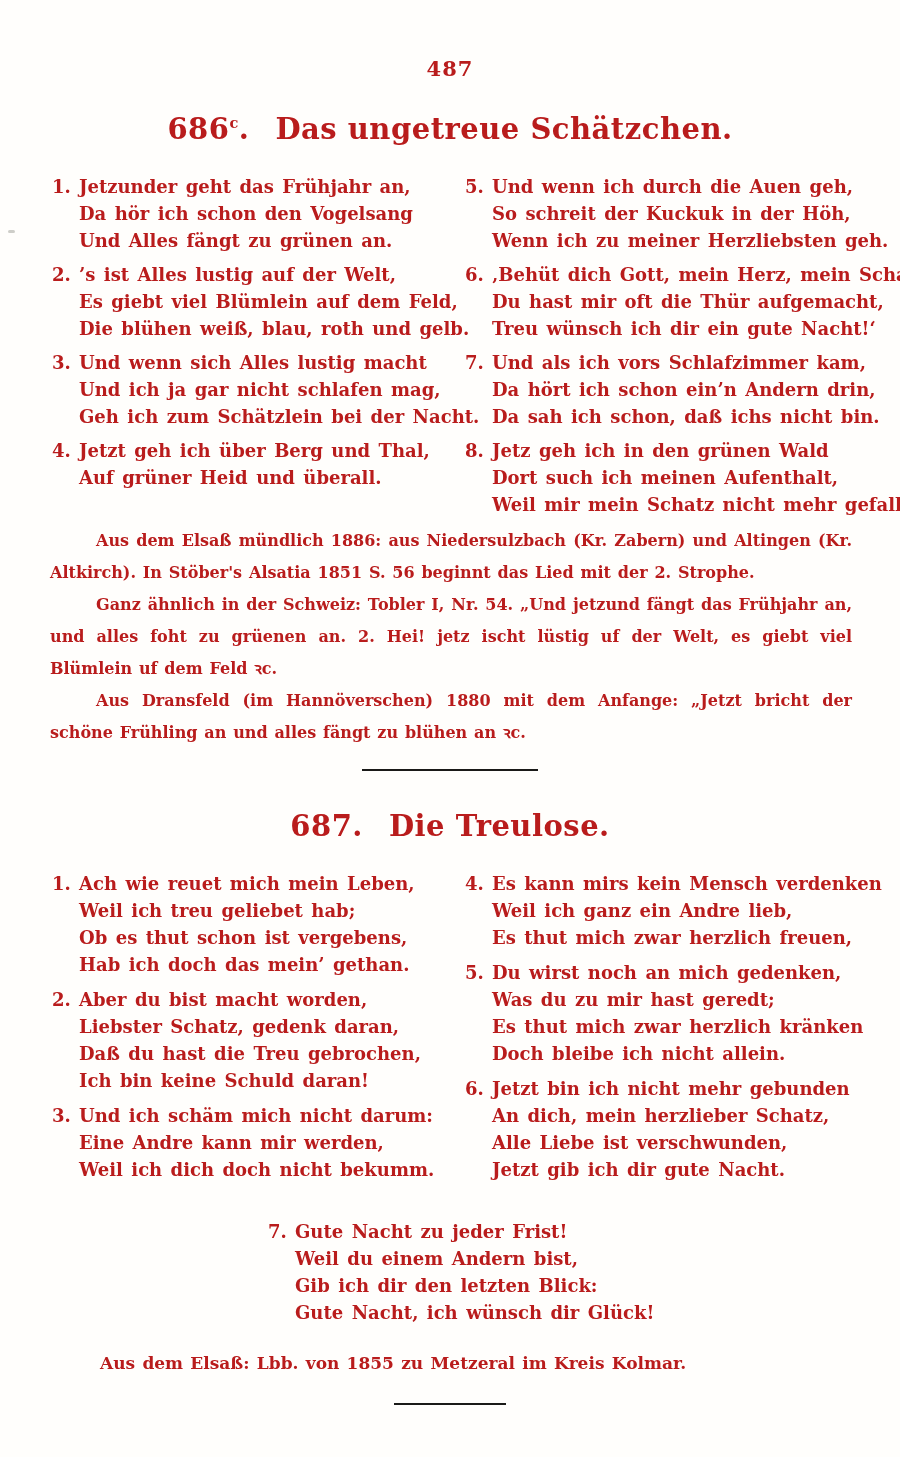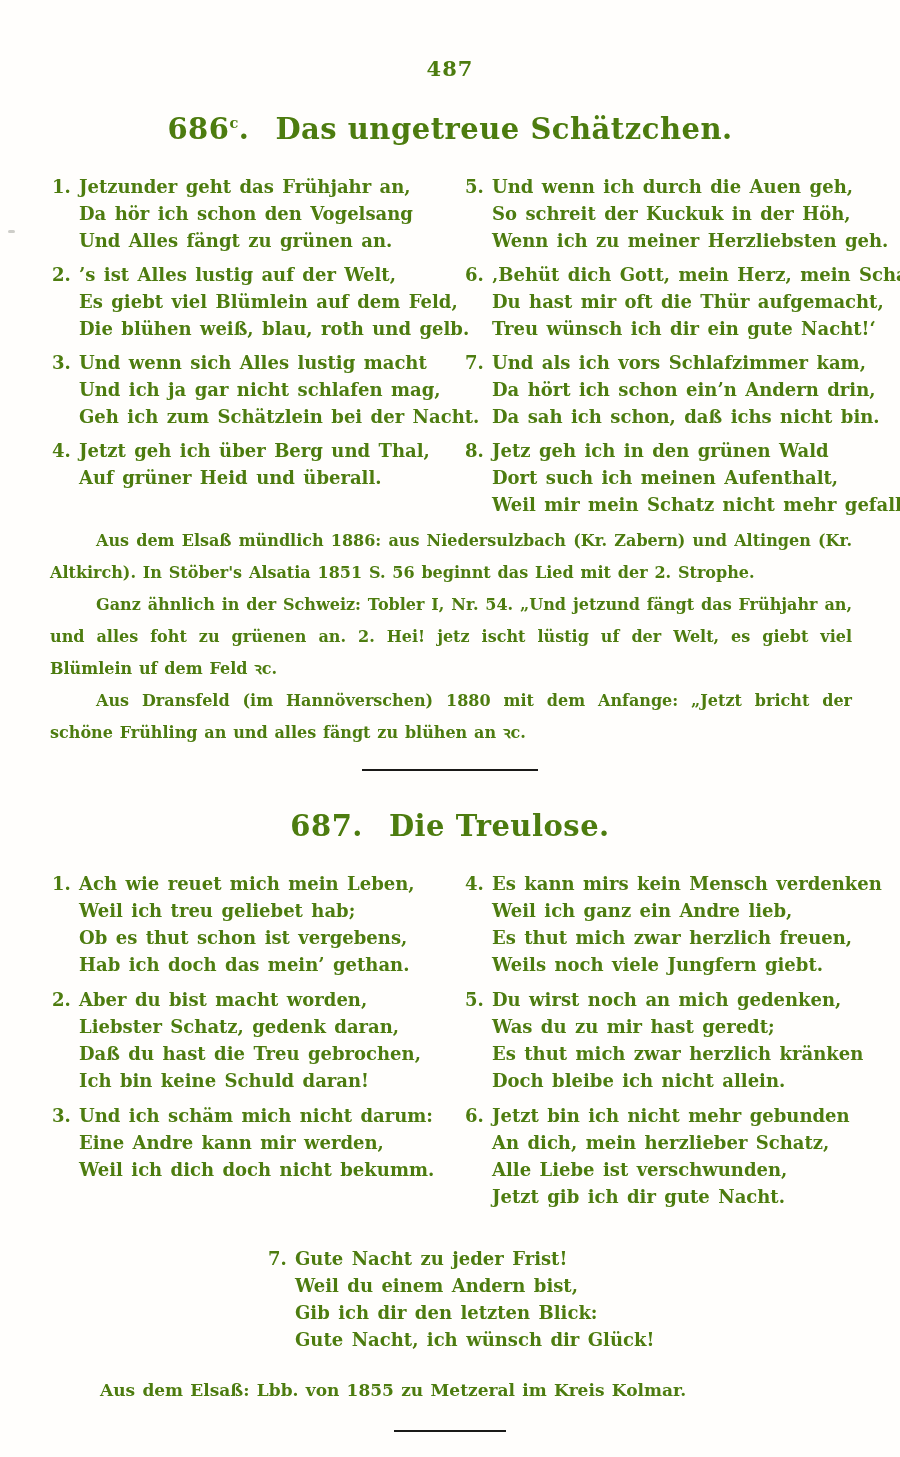--- a/index.html
+++ b/index.html
@@ -1,21 +1,21 @@
 <!DOCTYPE html>
 <html><head>
 <meta charset="utf-8">
 <style>
   html, body { margin: 0; padding: 0; background: #ffffff; }
   .page {
     position: relative;
     width: 900px;
     height: 1457px;
     background: #fffefc;
-    color: #4d7c0f;
+    color: #b91c1c;
     font-family: "DejaVu Serif", "Liberation Serif", serif;
     font-weight: 700;
     overflow: hidden;
     box-sizing: border-box;
   }
   .artifact {
     position: absolute; left: 8px; top: 230px;
     width: 7px; height: 3px; background: #b9b9b4;
     border-radius: 2px; opacity: .7;
   }
@@ -206,21 +206,20 @@
         </div>
       </div>
     </div>
     <div class="vcol right">
       <div class="stanza">
         <span class="vnum">4.</span>
         <div class="vlines">
           <div class="vline">Es kann mirs kein Mensch verdenken</div>
           <div class="vline">Weil ich ganz ein Andre lieb,</div>
           <div class="vline">Es thut mich zwar herzlich freuen,</div>
-          <div class="vline">Weils noch viele Jungfern giebt.</div>
         </div>
       </div>
       <div class="stanza">
         <span class="vnum">5.</span>
         <div class="vlines">
           <div class="vline">Du wirst noch an mich gedenken,</div>
           <div class="vline">Was du zu mir hast geredt;</div>
           <div class="vline">Es thut mich zwar herzlich kränken</div>
           <div class="vline">Doch bleibe ich nicht allein.</div>
         </div>

